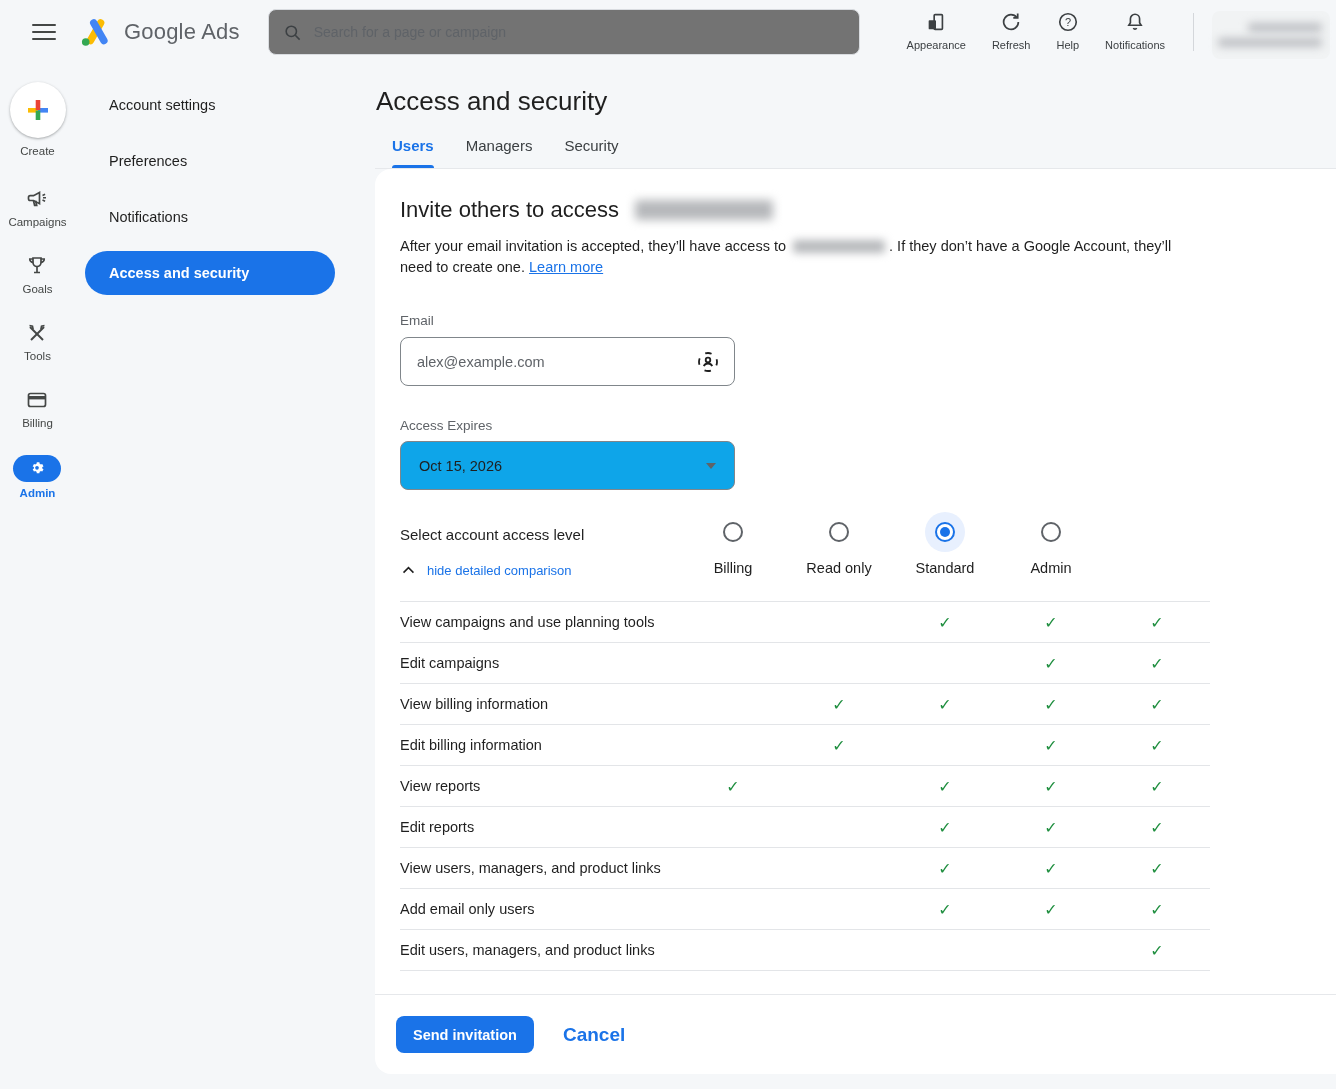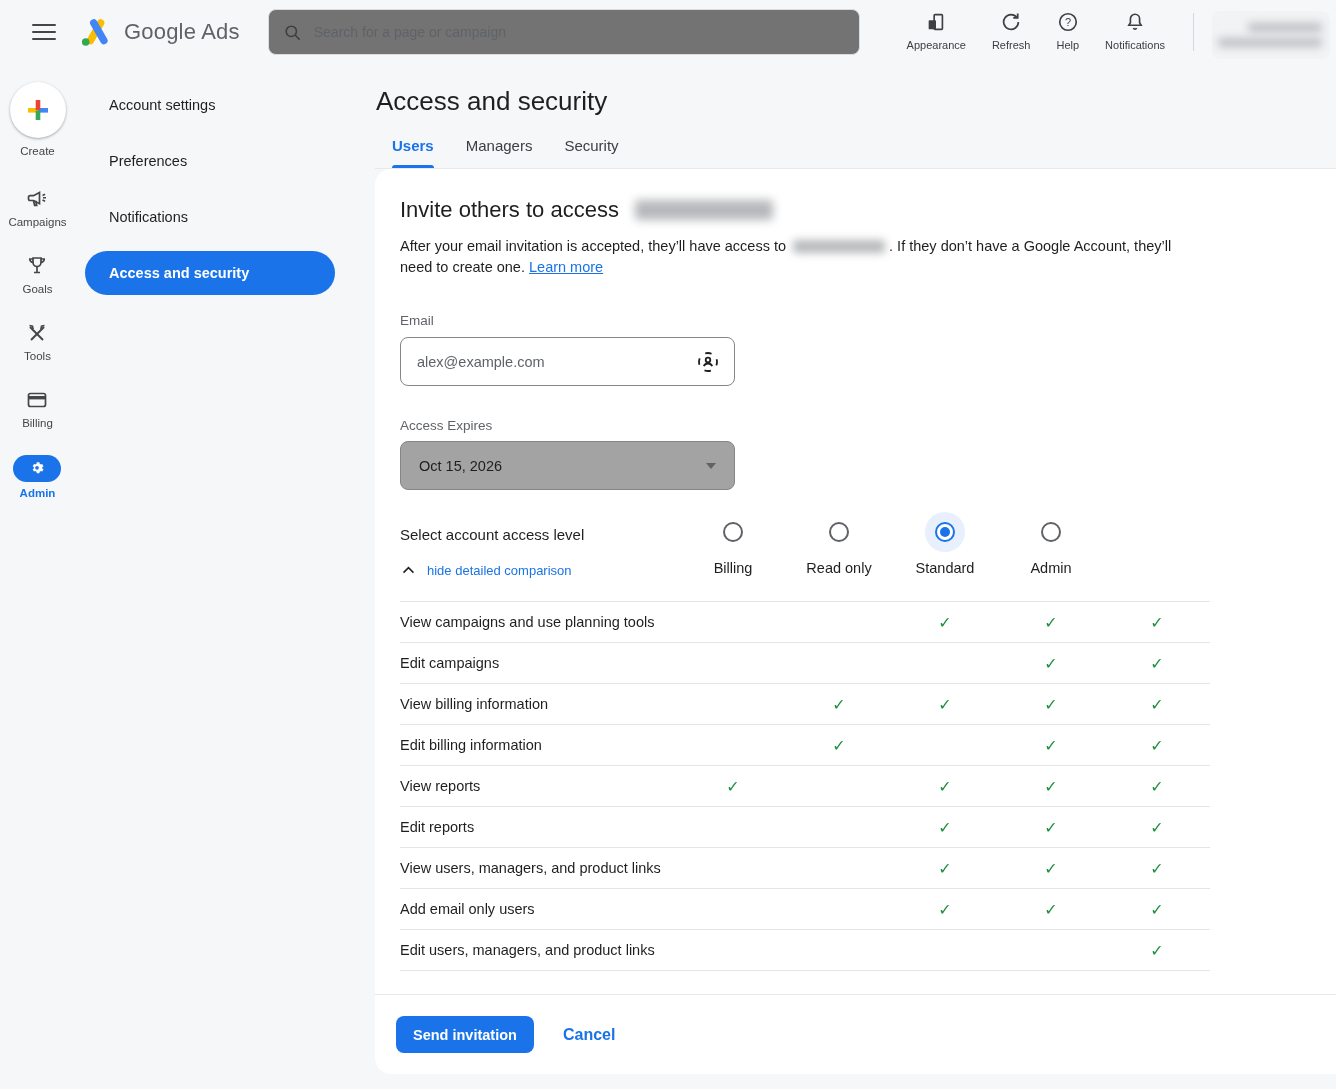--- a/index.html
+++ b/index.html
@@ -54,21 +54,21 @@
   .invite-body { margin-top:13px; max-width:805px; font-size:14.5px; line-height:21px; color:#1f1f1f; }
   .redacted-sm { display:inline-block; width:92px; height:13px; background:#b6b8bb; filter:blur(4px); border-radius:3px; vertical-align:-2px; margin:0 4px 0 7px; }
   a.learn-more { color:#1a73e8; text-decoration:underline; cursor:pointer; }
   .field-label { font-size:13.5px; color:#5f6368; }
   .email-label { margin-top:35px; }
   .email-input-wrap { margin-top:9px; width:335px; height:49px; border:1px solid #80868b; border-radius:8px; display:flex; align-items:center; padding:0 12px 0 16px; background:#fff; }
   .email-input-wrap input { border:none; outline:none; flex:1; font-size:14.5px; color:#1f1f1f; font-family:"Liberation Sans",sans-serif; }
   .email-input-wrap input::placeholder { color:#5f6368; }
   .contact-btn { width:28px; height:28px; display:flex; align-items:center; justify-content:center; cursor:pointer; }
   .expires-label { margin-top:32px; }
-  .select-box { margin-top:8px; width:335px; height:49px; border:1px solid #80868b; border-radius:8px; display:flex; align-items:center; padding:0 18px; cursor:pointer; background:#a3a3a3; }
+  .select-box { margin-top:8px; width:335px; height:49px; border:1px solid #80868b; border-radius:8px; display:flex; align-items:center; padding:0 18px; cursor:pointer; background:#0ea5e9; }
   .select-value { font-size:14.5px; color:#1f1f1f; }
   .caret-down { margin-left:auto; width:0; height:0; border-left:5px solid transparent; border-right:5px solid transparent; border-top:6px solid #5f6368; }
   
   .al-section { margin-top:22px; display:flex; width:810px; }
   .al-left { width:280px; flex-shrink:0; padding-top:14px; }
   .al-title { font-size:15px; color:#1f1f1f; }
   .al-toggle { margin-top:19px; display:flex; align-items:center; gap:10px; cursor:pointer; }
   .al-toggle-label { font-size:13px; color:#1a73e8; }
   .al-cols { display:flex; }
   .al-col { width:106px; display:flex; flex-direction:column; align-items:center; cursor:pointer; }
@@ -80,21 +80,21 @@
   .al-label { margin-top:8px; font-size:14.5px; color:#1f1f1f; }
   
   .perm-table { margin-top:22px; width:810px; border-top:1px solid #e3e5e8; }
   .perm-row { display:flex; align-items:center; height:41px; border-bottom:1px solid #e3e5e8; }
   .perm-label { flex:0 0 280px; font-size:14.5px; color:#1f1f1f; }
   .perm-cell { width:106px; text-align:center; }
   .check { color:#1e8e3e; font-size:16px; }
   
   .card-footer { border-top:1px solid #e6e8eb; height:80px; display:flex; align-items:center; padding-left:21px; gap:29px; }
   .btn-primary { background:#1a73e8; color:#fff; border:none; border-radius:8px; height:37px; padding:0 17px; font-size:14.5px; font-weight:bold; font-family:"Liberation Sans",sans-serif; cursor:pointer; }
-  .btn-text { color:#1a73e8; font-size:16px; font-weight:bold; cursor:pointer; background:none; border:none; font-family:"Liberation Sans",sans-serif; }
+  .btn-text { color:#1a73e8; font-size:19px; font-weight:bold; cursor:pointer; background:none; border:none; font-family:"Liberation Sans",sans-serif; }
   svg { display:block; }
 </style>
 </head>
 <body>
 
 <div class="topbar">
   <div class="hamburger">
       <span></span>
       <span></span>
       <span></span>

